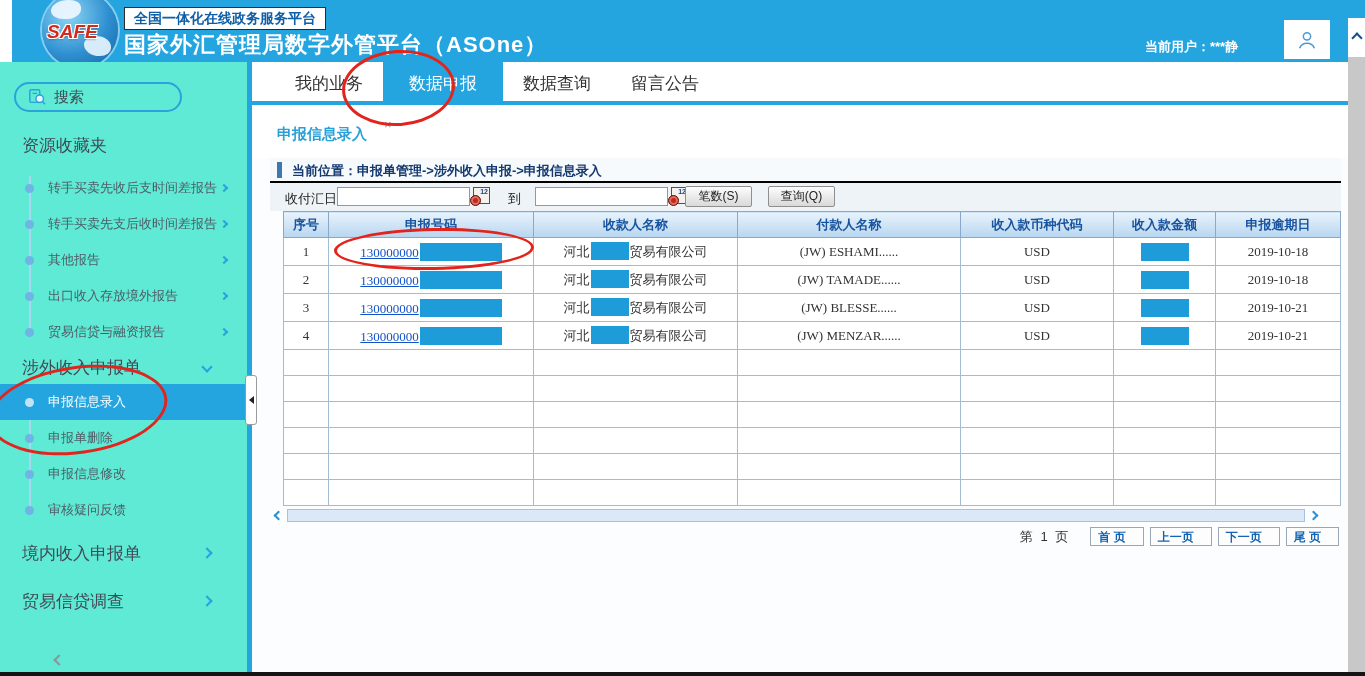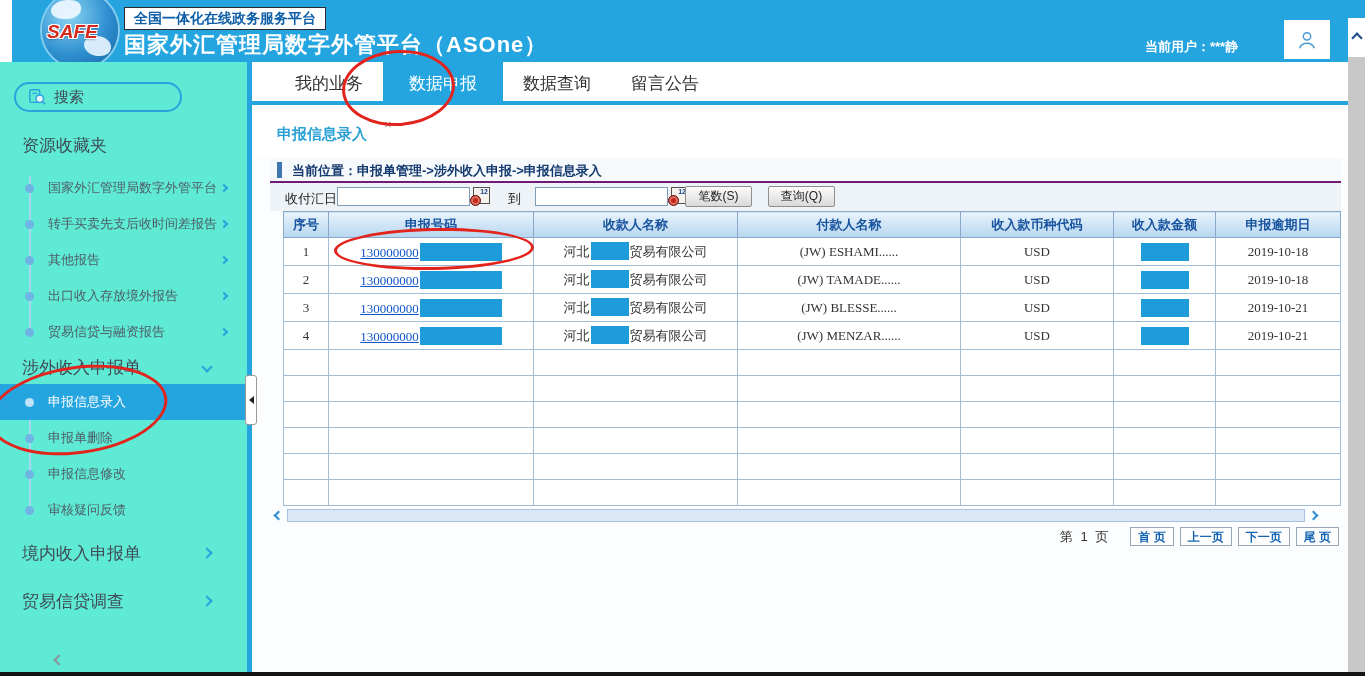--- a/index.html
+++ b/index.html
@@ -69,21 +69,21 @@
   .content { position:absolute; left:252px; top:62px; width:1096px; height:614px; background:#fbfdff; }
   .tabstrip { position:absolute; left:0; top:0; width:100%; height:43px; border-bottom:4px solid #25a5e0;
           display:flex; padding-left:23px; background:#fff; }
   .nav-tab { height:43px; line-height:43px; padding:0 20px; font-size:17px; color:#333; cursor:pointer; }
   .nav-tab.active { background:#25a5e0; color:#fff; padding:0 26px; }
   .pagetab-row { position:absolute; left:0; top:47px; width:100%; height:49px; background:#fff; }
   .pagetab { position:absolute; left:25px; top:16px; font-size:15px; font-weight:bold; color:#29a0d6; cursor:pointer; }
   .pagetab-close { position:absolute; left:132px; top:8px; font-size:13px; color:#8a9aa5; cursor:pointer; }
 
   .panel { position:absolute; left:18px; top:96px; width:1071px; }
-  .crumb-bar { position:relative; height:25px; background:#f6fafd; border-bottom:2px solid #701a75; }
+  .crumb-bar { position:relative; height:25px; background:#f6fafd; border-bottom:2px solid #000000; }
   .crumb-marker { position:absolute; left:7px; top:4px; width:5px; height:16px; background:#3f77b0; }
   .crumb-text { position:absolute; left:22px; top:4px; font-size:13px; font-weight:bold; color:#14396e; }
   .filter-bar { position:relative; height:28px; background:#eef3f8; }
   .f-label { position:absolute; top:7px; font-size:13px; color:#222; }
   .date-input { position:absolute; top:4px; width:133px; height:19px; border:1px solid #7f9db9; background:#fff;
           font-size:12px; padding:0 3px; }
   .cal-icon { position:absolute; top:4px; width:17px; height:17px; background:#f4f2ec; border:1px solid #55514a; cursor:pointer; }
   .cal-icon::before { content:"12"; position:absolute; right:1px; top:0; font-size:7px; line-height:7px; color:#1c3f8c; font-weight:bold; }
   .cal-icon::after { content:""; position:absolute; left:-4px; bottom:-3px; width:9px; height:9px; border-radius:50%;
           background:#c62617; border:1px solid #6d0e06; box-shadow:inset 0 0 0 2px rgba(255,255,255,.35); }
@@ -99,21 +99,21 @@
   a.decl-link { color:#1353c9; text-decoration:underline; cursor:pointer; }
   .redact { display:inline-block; vertical-align:-4px; background:#1e9cd9; height:18px; }
   .redact.r-decl { width:82px; margin-left:1px; }
   .redact.r-payee { width:38px; margin:0 1px; }
   .redact.r-amt { width:48px; }
 
   .hscroll-row { margin:3px 0 0 5px; width:1042px; display:flex; align-items:center; gap:5px; }
   .hscroll-track { flex:1; height:13px; background:#dbe8f7; border:1px solid #a6c1e2; cursor:pointer; }
   .pager-row { margin-top:5px; display:flex; justify-content:flex-end; align-items:center; gap:6px; padding-right:2px; }
   .page-indicator { font-size:13px; color:#333; margin-right:14px; letter-spacing:2px; }
-  .page-btn { height:19px; padding:1px 7px 0 7px; border:1px solid #9aa7b8; background:#fdfdfd; color:#1464b4;
+  .page-btn { height:19px; padding:1px 17px 0 7px; border:1px solid #9aa7b8; background:#fdfdfd; color:#1464b4;
           font-weight:bold; font-size:12px; line-height:16px; cursor:pointer; }
 
   
   .red-ellipse { position:absolute; border:3px solid #e3241d; border-radius:50%; z-index:50; pointer-events:none; }
   .bottom-strip { position:absolute; left:0; top:672px; width:1365px; height:4px; background:#141414; z-index:60; }
 </style>
 </head>
 <body>
 
 <div class="screen">
@@ -153,21 +153,21 @@
 
     <div style="height:66px;"></div>
 
     <div class="side-root">
       <span>资源收藏夹</span>
     </div>
     <div class="side-gap-s"></div>
     <div class="side-sub-list">
       <div class="side-sub">
         <span class="dot"></span>
-        <span>国家外汇管理局数字外管平台</span>
+        <span>转手买卖先收后支时间差报告</span>
         <i class="chev small right"></i>
       </div>
       <div class="side-sub">
         <span class="dot"></span>
         <span>转手买卖先支后收时间差报告</span>
         <i class="chev small right"></i>
       </div>
       <div class="side-sub">
         <span class="dot"></span>
         <span>其他报告</span>

